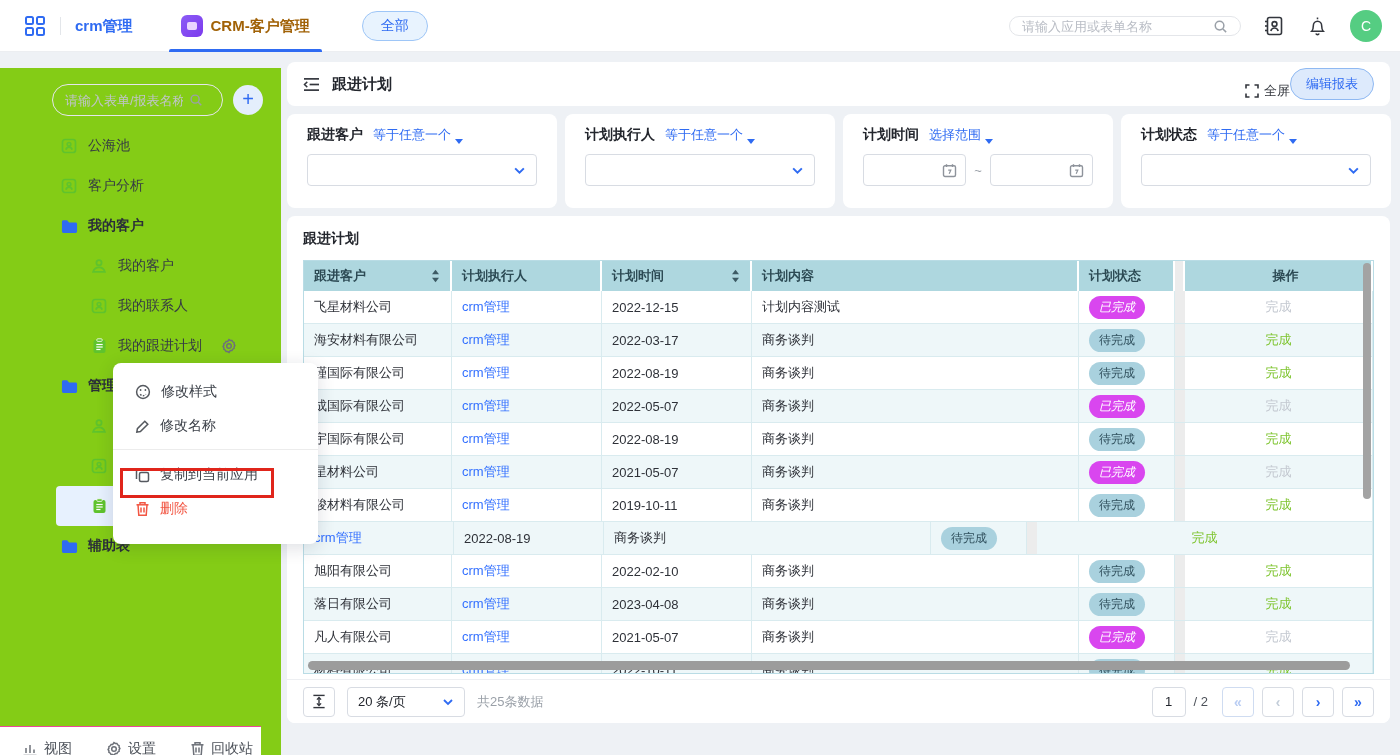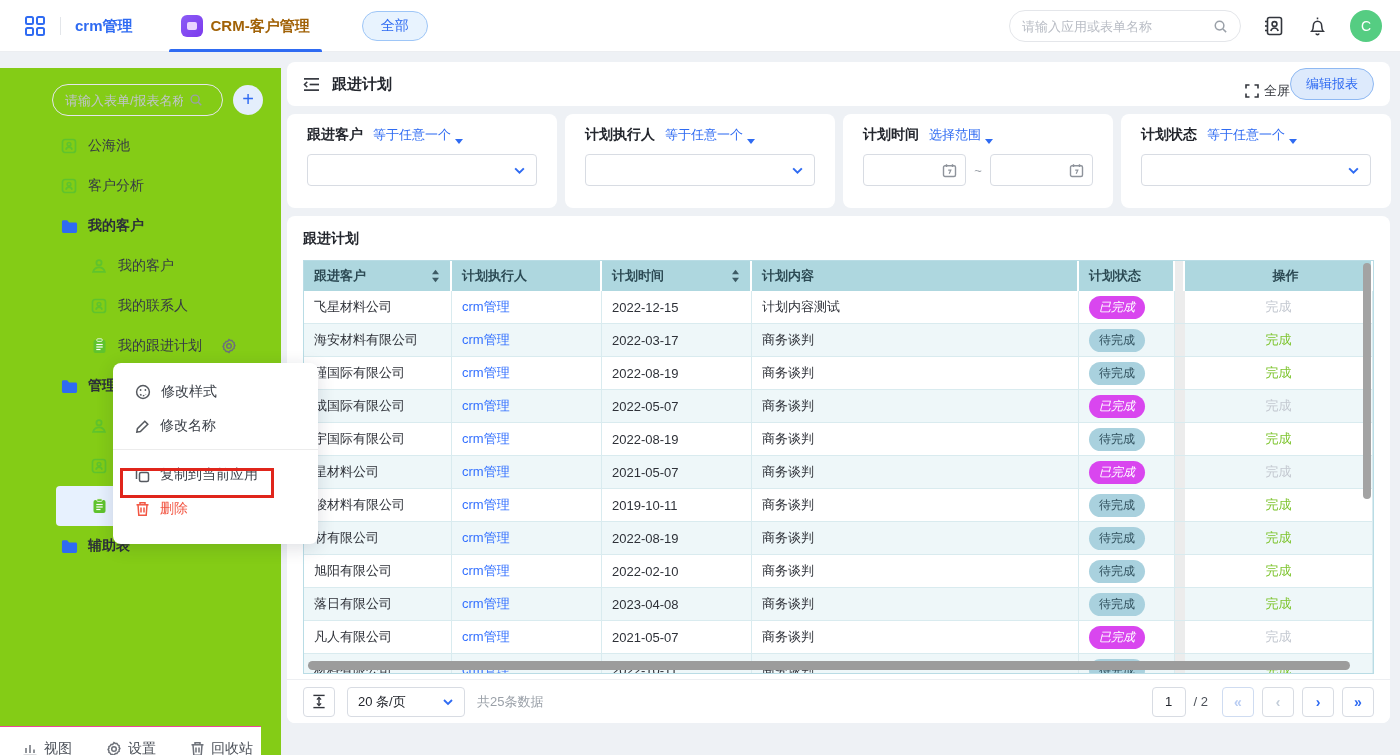--- a/index.html
+++ b/index.html
@@ -13,21 +13,21 @@
   .grid-icon svg { display:block; }
   .tb-divider { width:1px; height:18px; background:#e3e6ea; }
   .app-name { color:#2f6bf2; font-size:15px; font-weight:700; margin-right:18px; cursor:pointer; }
   .tab { position:relative; height:52px; display:flex; align-items:center; gap:8px; padding:0 16px; cursor:pointer; }
   .tab-icon { width:22px; height:22px; border-radius:6px; background:linear-gradient(135deg,#8b5cf6,#7c3aed); display:flex; align-items:center; justify-content:center; }
   .tab-icon span { width:10px; height:8px; border-radius:2px; background:#e9d5ff; display:block; }
   .tab-label { font-size:15px; color:#a16207; font-weight:600; }
   .tab-underline { position:absolute; left:4px; right:4px; bottom:0; height:3px; background:#2f6bf2; border-radius:2px 2px 0 0; }
   .pill-all { margin-left:22px; padding:5px 18px; border:1px solid #9ec6f7; background:#e8f3fe; color:#2f6bf2; border-radius:16px; font-size:14px; cursor:pointer; }
   .tb-right { position:absolute; right:18px; top:0; height:52px; display:flex; align-items:center; gap:22px; }
-  .tb-search { width:232px; height:32px; border:1px solid #e4e6ea; border-radius:16px; display:flex; align-items:center; padding:0 12px; gap:8px; }
+  .tb-search { width:232px; height:20px; border:1px solid #e4e6ea; border-radius:16px; display:flex; align-items:center; padding:0 12px; gap:8px; }
   .tb-search input { border:none; outline:none; flex:1; font-size:13px; color:#333; background:transparent; }
   .tb-search input::placeholder { color:#b9bdc5; }
   .avatar { width:32px; height:32px; border-radius:50%; background:#55cd82; color:#fff; display:flex; align-items:center; justify-content:center; font-size:14px; cursor:pointer; }
 
   
   #sidebar { position:absolute; left:0; top:68px; width:281px; height:703px; background:#84cc16;padding-left:32px; }
   .sb-search-row { display:flex; align-items:center; gap:10px; padding:16px 18px 10px 20px; }
   .sb-search { flex:1; height:32px; border:1px solid #e4e6ea; border-radius:16px; display:flex; align-items:center; padding:0 12px; gap:6px; }
   .sb-search input { border:none; outline:none; width:118px; font-size:13px; background:transparent; }
   .sb-search input::placeholder { color:#c0c4cb; }
@@ -542,21 +542,20 @@
             <div class="tcell c4">商务谈判</div>
             <div class="tcell c5">
               <span class="badge pending">待完成</span>
             </div>
             <div class="tcell cgap"></div>
             <div class="tcell c6">
               <span class="op-pending">完成</span>
             </div>
           </div>
           <div class="trow row-alt">
-            <div class="tcell c1">材有限公司</div>
             <div class="tcell c2">
               <span class="link-blue">crm管理</span>
             </div>
             <div class="tcell c3">2022-08-19</div>
             <div class="tcell c4">商务谈判</div>
             <div class="tcell c5">
               <span class="badge pending">待完成</span>
             </div>
             <div class="tcell cgap"></div>
             <div class="tcell c6">

